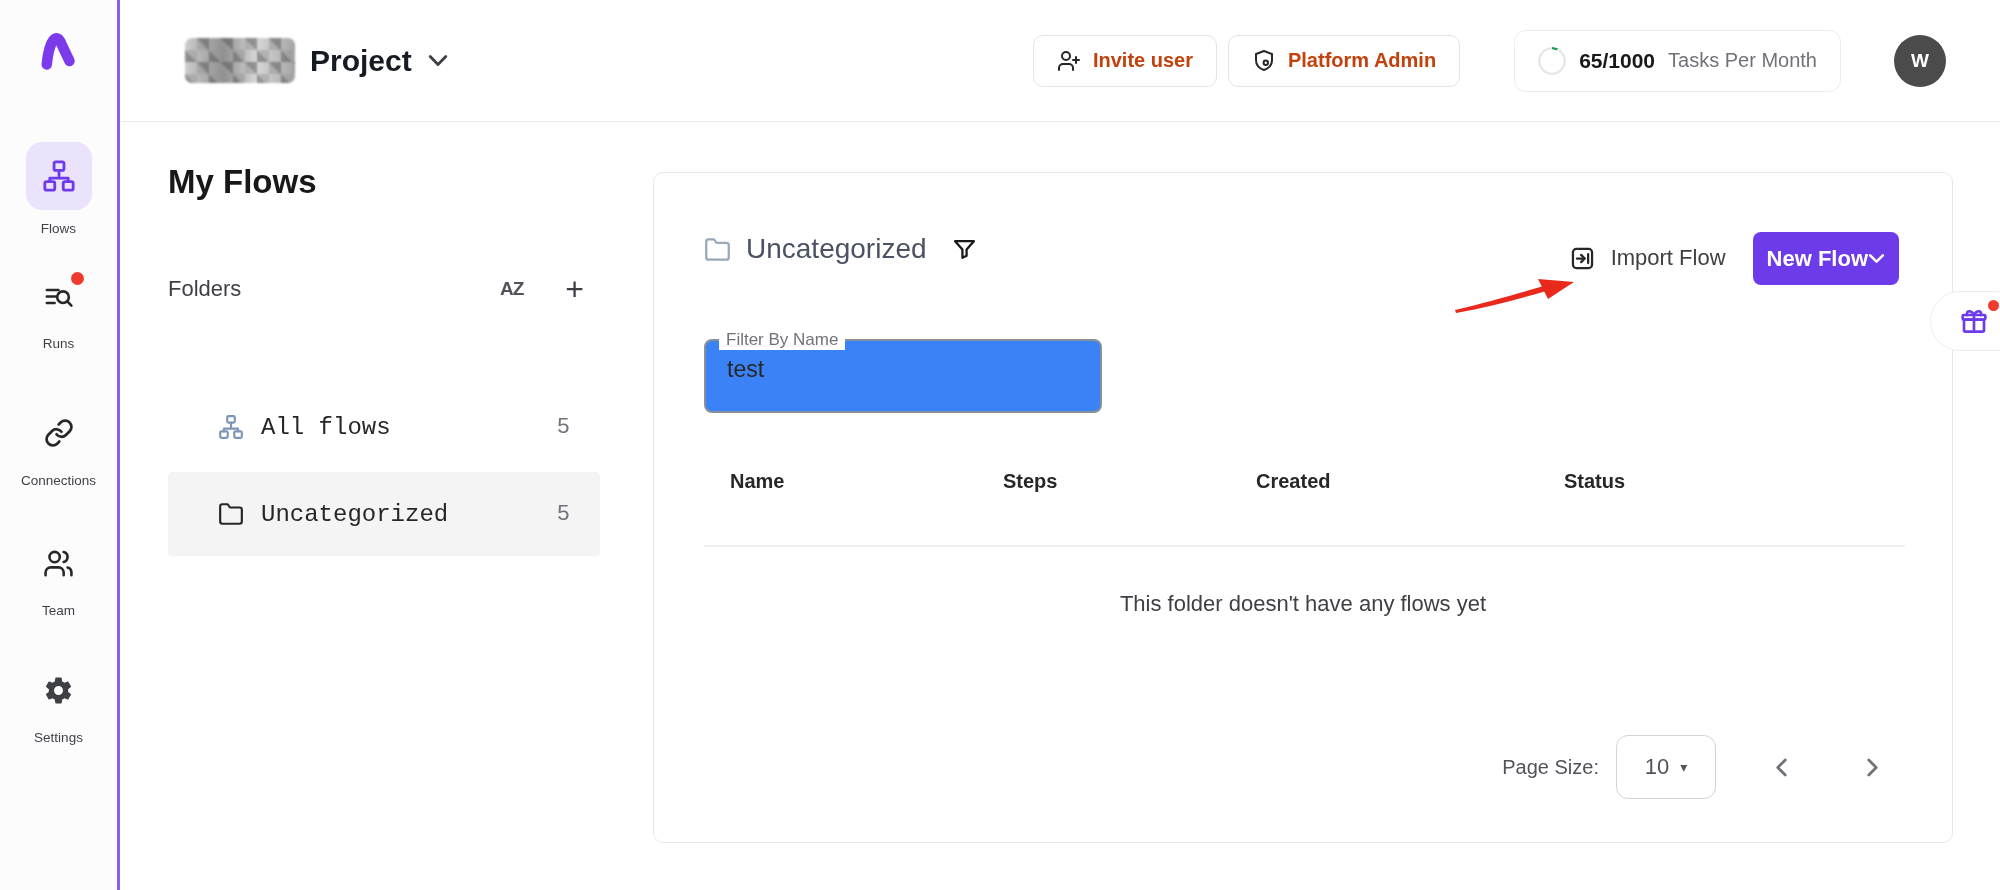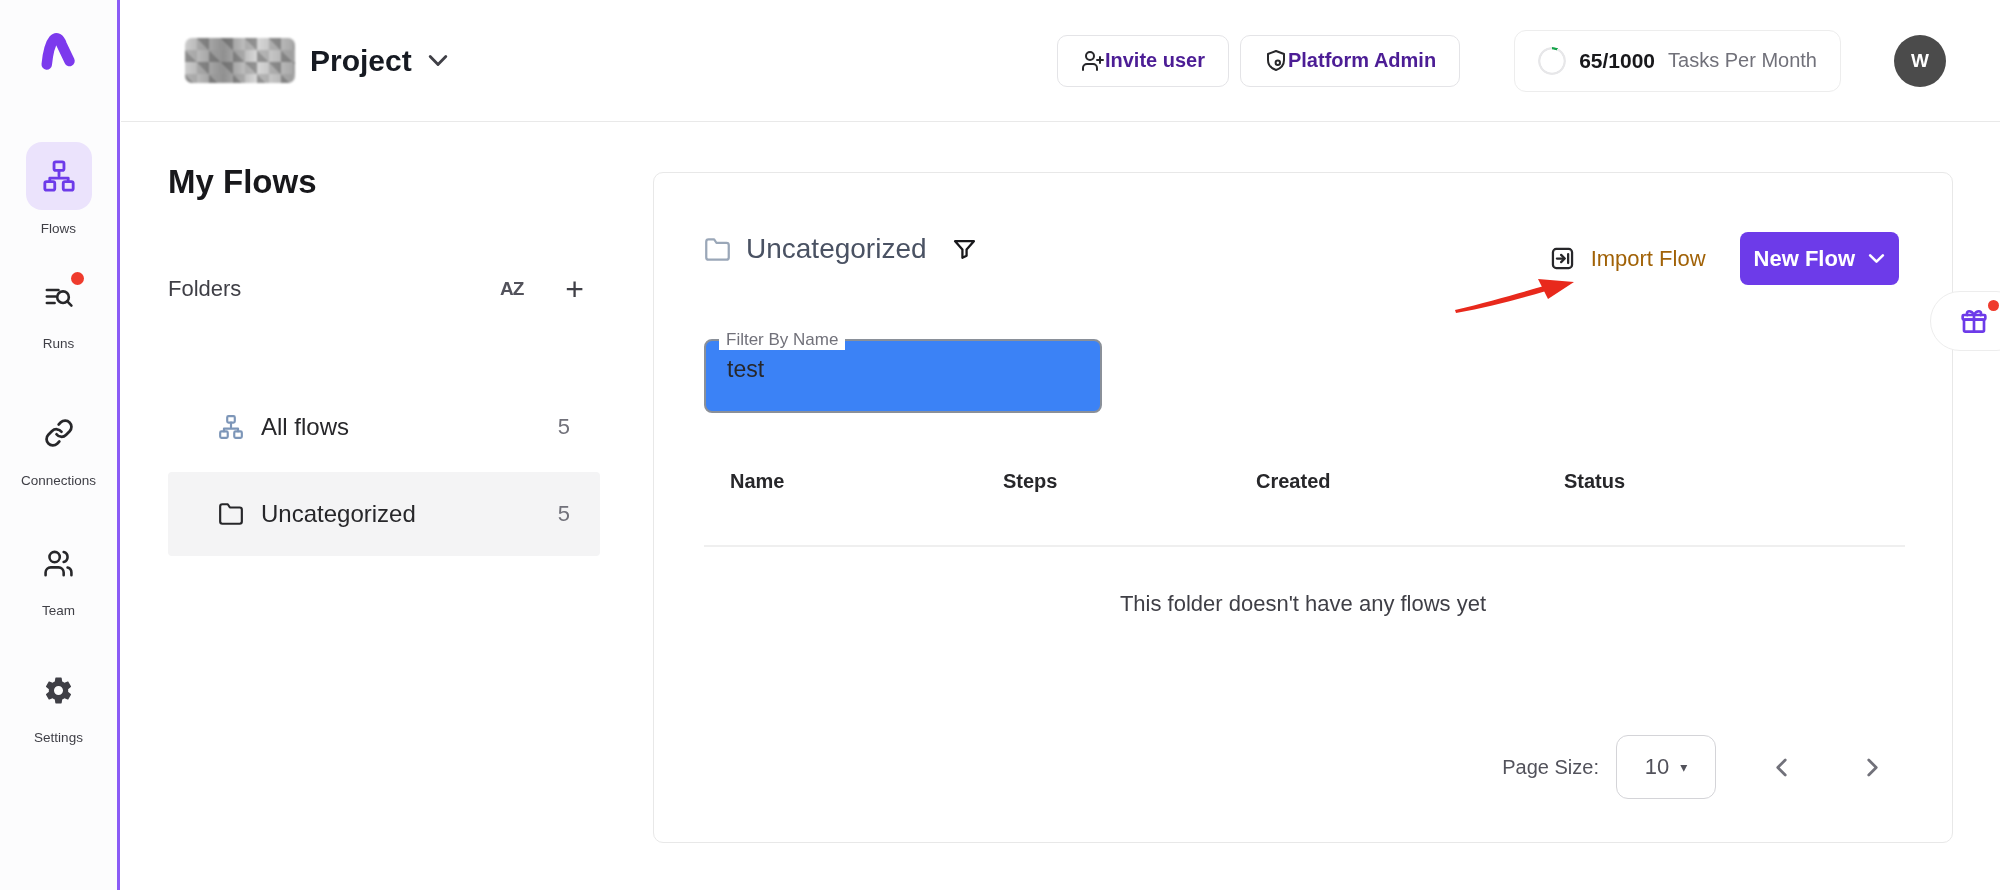--- a/index.html
+++ b/index.html
@@ -27,59 +27,59 @@
   .mosaic { width:110px; height:45px; border-radius:7px; filter:blur(1.3px);
     background-image:
       linear-gradient(45deg, rgba(90,90,90,.55) 25%, transparent 25% 75%, rgba(90,90,90,.55) 75%),
       linear-gradient(45deg, rgba(150,150,150,.5) 25%, transparent 25% 75%, rgba(150,150,150,.5) 75%),
       linear-gradient(90deg,#cdcdcd,#8f8f8f 35%,#d8d8d8 65%,#a5a5a5);
     background-size:24px 24px,24px 24px,100% 100%;
     background-position:0 0,12px 12px,0 0; }
   .project-name { font-size:30px; font-weight:700; color:#161a22; }
   .header-right { margin-left:auto; display:flex; align-items:center; margin-right:54px; }
   .btn-outline { height:52px; border:1px solid #e4e4e7; border-radius:10px; background:#fff;
-                 display:flex; align-items:center; padding:0 23px;
-                 font-size:20px; font-weight:600; color:#4c1d95; cursor:pointer; }
+                 display:flex; align-items:center; gap:12px; padding:0 23px;
+                 font-size:20px; font-weight:600; color:#c2410c; cursor:pointer; }
   .btn-invite { margin-right:11px; }
   .btn-admin { margin-right:54px; }
   .tasks-card { height:62px; border:1px solid #ededed; border-radius:12px; background:#fff;
                 display:flex; align-items:center; gap:13px; padding:14px 23px; margin-right:53px; }
   .ring { width:28px; height:28px; border-radius:50%;
           background:conic-gradient(#16a34a 0 24deg, #e7e7e9 24deg 360deg);
           -webkit-mask:radial-gradient(circle, transparent 57%, #000 60%);
           mask:radial-gradient(circle, transparent 57%, #000 60%); }
   .tasks-num { font-size:21px; font-weight:700; color:#18181b; }
   .tasks-label { font-size:20px; color:#71717a; }
   .avatar { width:52px; height:52px; border-radius:50%; background:#4b4b4b; color:#fff;
             font-size:19px; font-weight:700; display:flex; align-items:center; justify-content:center; cursor:pointer; }
 
   
   .page-title { position:absolute; left:168px; top:163px; font-size:33px; font-weight:700; color:#18181b; }
   .folders-head { position:absolute; left:168px; top:273px; width:432px; display:flex; align-items:center; }
   .folders-label { font-size:22px; color:#3f3f46; }
   .sort-icon { margin-left:auto; font-size:19px; font-weight:600; color:#52525b; letter-spacing:-1px; cursor:pointer; }
   .add-icon { margin-left:42px; margin-right:16px; font-size:32px; font-weight:400; color:#3f3f46; line-height:1; cursor:pointer; }
   .folder-row { position:absolute; left:168px; width:432px; height:84px; display:flex; align-items:center;
-                padding:0 30px 0 50px; font-size:24px; color:#27272a; border-radius:4px; cursor:pointer; }
+                padding:0 30px 0 50px; font-size:24px; color:#27272a; border-radius:4px; cursor:pointer;font-family:Liberation Mono, monospace; }
   .folder-row .row-label { margin-left:17px; }
   .folder-row .count { margin-left:auto; font-size:22px; color:#71717a; }
   .row-allflows { top:385px; }
   .row-uncategorized { top:472px; background:#f4f4f5; }
 
   
   .card { position:absolute; left:653px; top:172px; width:1300px; height:671px;
           background:#fff; border:1px solid #e8e8e8; border-radius:10px; }
   .card-head { position:absolute; left:50px; top:60px; display:flex; align-items:center; gap:15px; }
   .card-title { font-size:28px; font-weight:500; color:#4a5263; }
   .funnel-btn { margin-left:10px; cursor:pointer; display:flex; }
   .card-actions { position:absolute; right:53px; top:59px; display:flex; align-items:center; }
-  .import { display:flex; align-items:center; gap:15px; font-size:22px; font-weight:500;
-            color:#a16207; margin-right:34px; cursor:pointer; }
+  .import { display:flex; gap:15px; font-size:22px; font-weight:500;
+            color:#404040; margin-right:27px; cursor:pointer; }
   .btn-primary { height:53px; background:#6d3be9; border:none; border-radius:8px; color:#fff;
-                 font-size:22px; font-weight:600; display:flex; align-items:center; gap:13px;
+                 font-size:22px; font-weight:600; display:flex; align-items:center; 
                  padding:0 14px; cursor:pointer; }
   .arrow-annotation { position:absolute; left:790px; top:100px; pointer-events:none; }
 
   .filter-field { position:absolute; left:50px; top:166px; width:398px; height:74px;
                   border:2px solid #8a9099; border-radius:8px; background:#3b82f6; }
   .filter-label { position:absolute; top:-11px; left:13px; background:#fff; padding:0 7px;
                   font-size:17px; color:#71717a; }
   .filter-value { position:absolute; left:21px; top:15px; font-size:23px; color:#27272a; }
 
   .table-head { position:absolute; left:50px; top:297px; width:1200px; display:grid;

